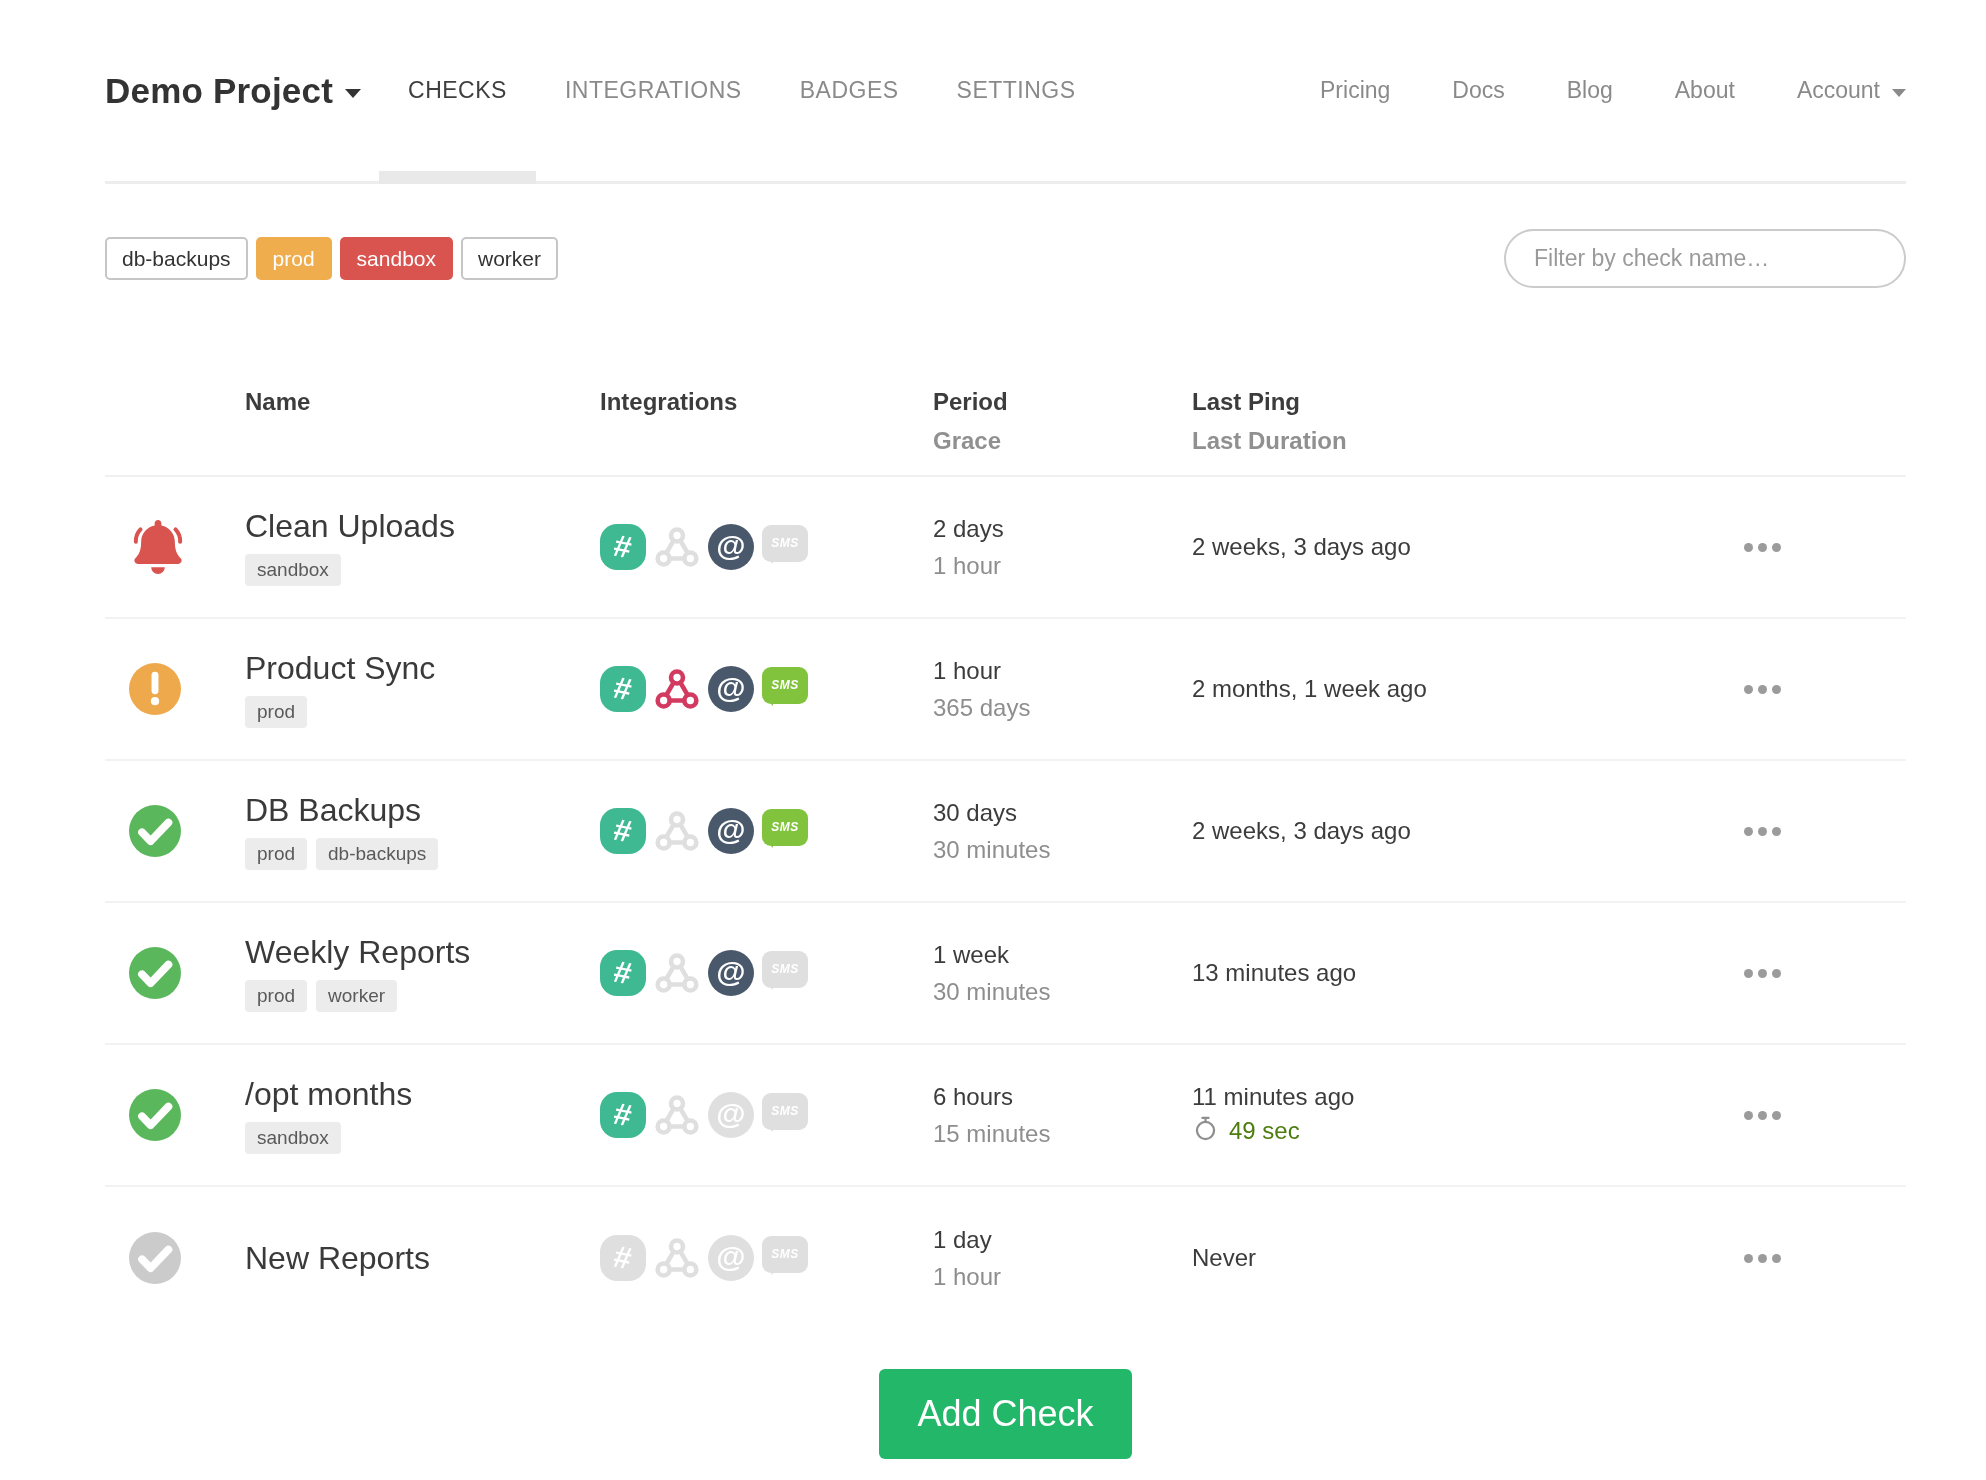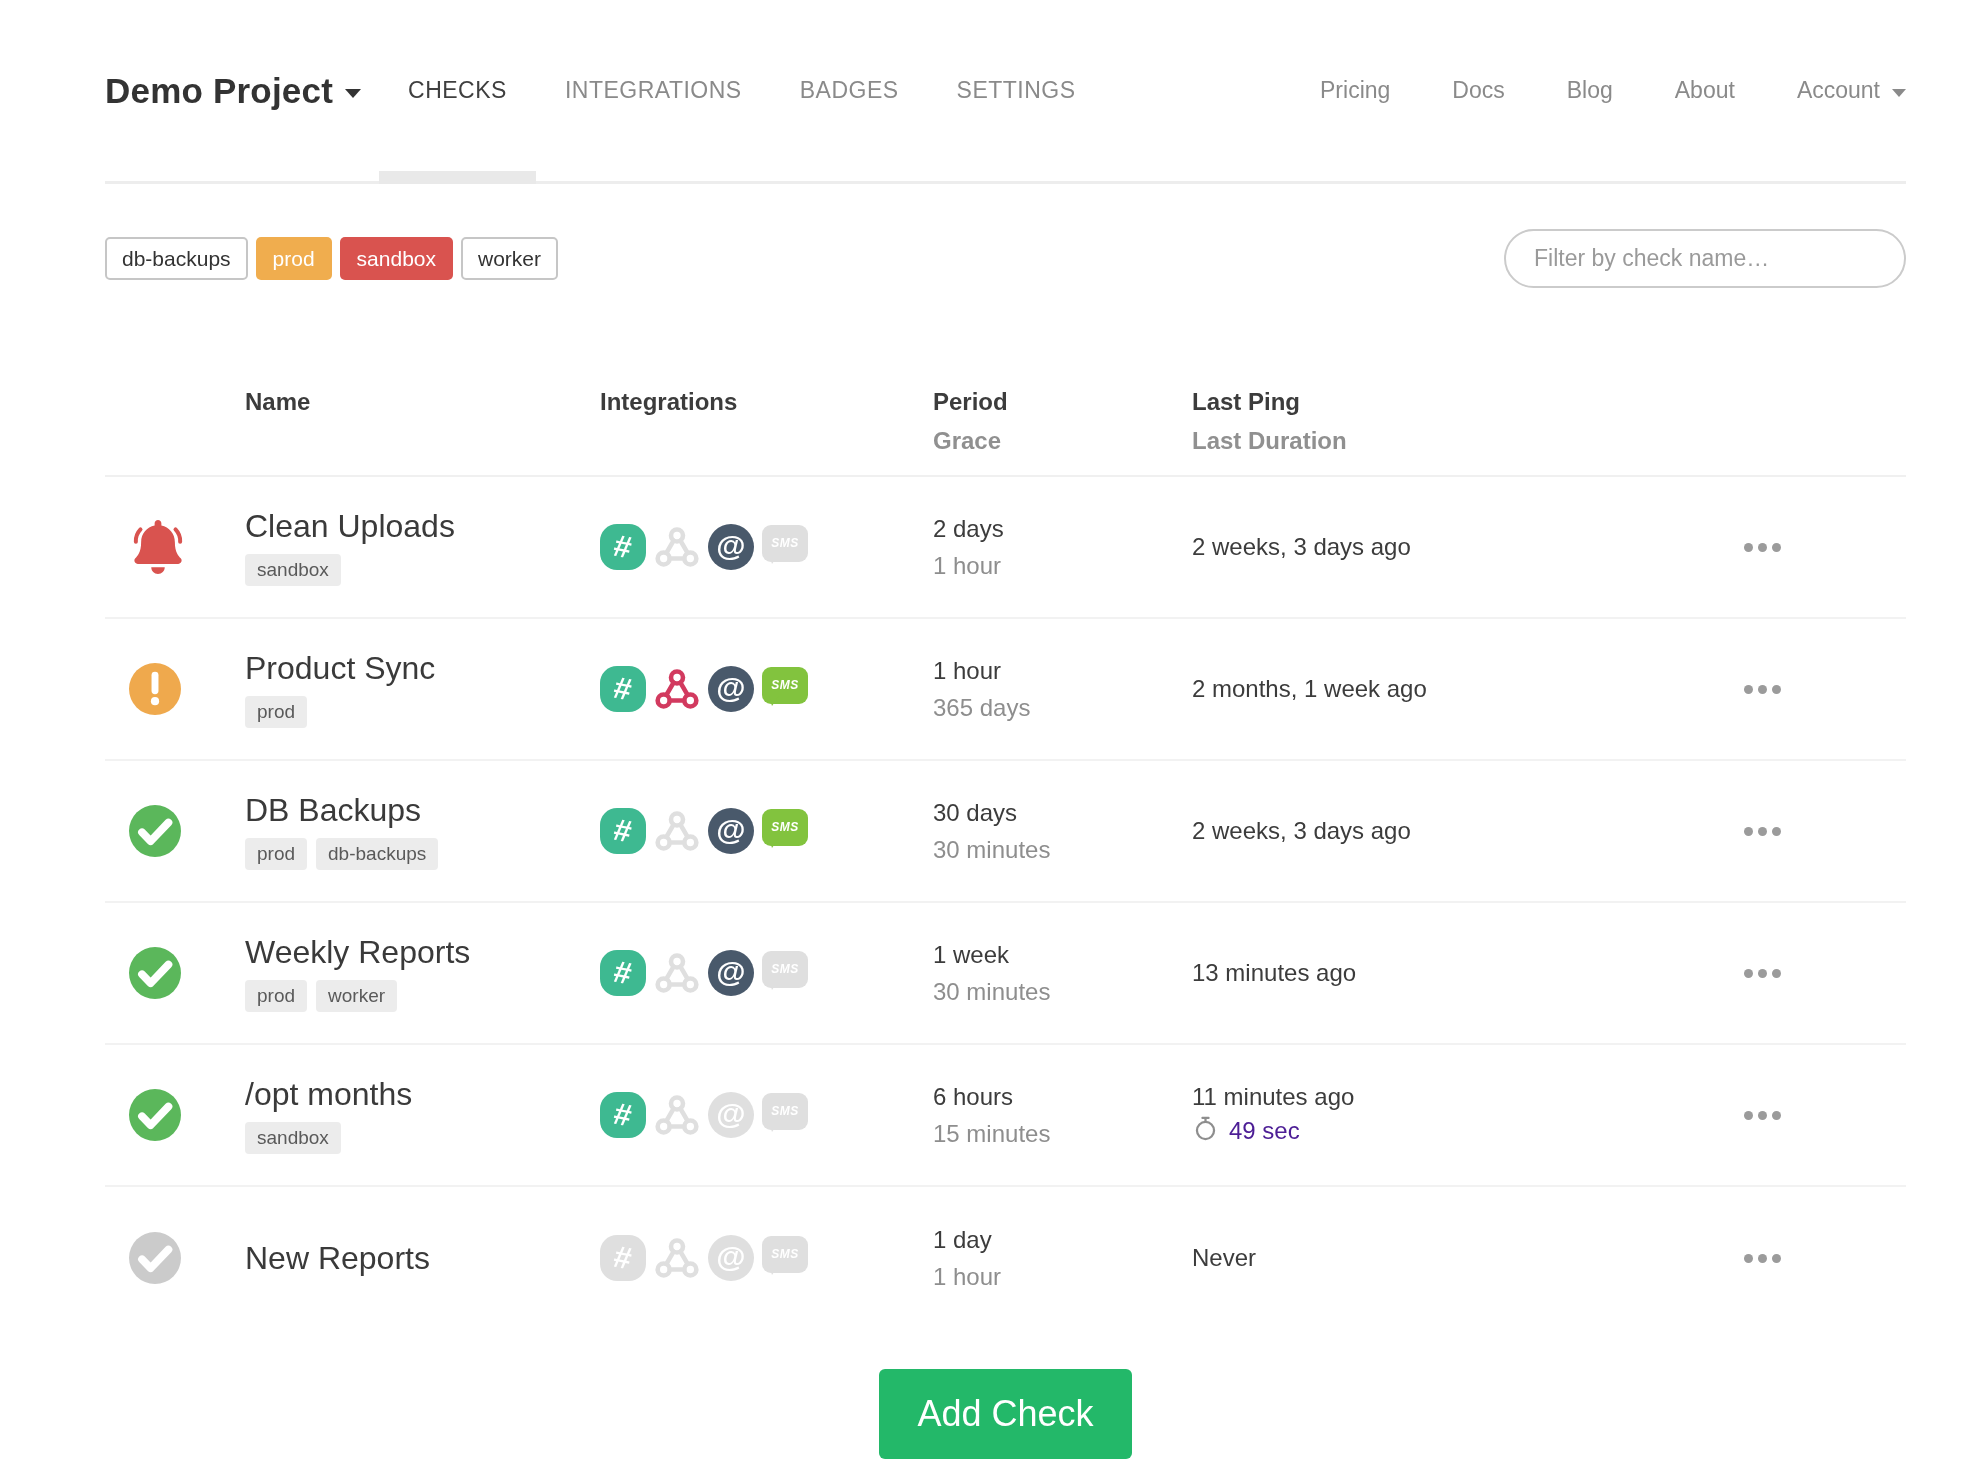--- a/index.html
+++ b/index.html
@@ -67,21 +67,21 @@
   .ig-email i { font-size:30px; font-weight:bold; margin-top:-2px; }
   .ig-email.off { background:#dfdfdf; }
   .ig-sms { color:#82c33e; background:currentColor; width:46px; height:37px; border-radius:9px; margin-top:-8px; }
   .ig-sms::after { content:''; position:absolute; left:7px; bottom:-9px; border:7px solid transparent; border-top:10px solid; border-top-color:inherit; border-left-width:3px; }
   .ig-sms i { font-size:12px; font-weight:bold; font-style:italic; letter-spacing:0.5px; }
   .ig-sms.off { color:#dfdfdf; }
 
   .period-main { font-size:24px; color:#3c3c3c; }
   .period-grace { font-size:24px; color:#8e8e8e; margin-top:9px; }
   .ping-main { font-size:24px; color:#3c3c3c; }
-  .ping-duration { display:flex; align-items:center; gap:10px; font-size:24px; color:#4c1d95; margin-top:4px; }
+  .ping-duration { display:flex; align-items:center; gap:10px; font-size:24px; color:#4d7c0f; margin-top:4px; }
 
   .dots { display:inline-flex; gap:5px; margin-left:34px; padding:10px 4px; cursor:pointer; }
   .dots i { width:9px; height:9px; border-radius:50%; background:#9b9b9b; }
 
   .add-wrap { text-align:center; margin-top:40px; }
   .add-check { background:#23b869; color:#fff; border:none; border-radius:6px; height:90px; padding:0 38px; font-size:36px; font-family:"Liberation Sans", sans-serif; cursor:pointer; }
 </style>
 </head>
 <body>
 

